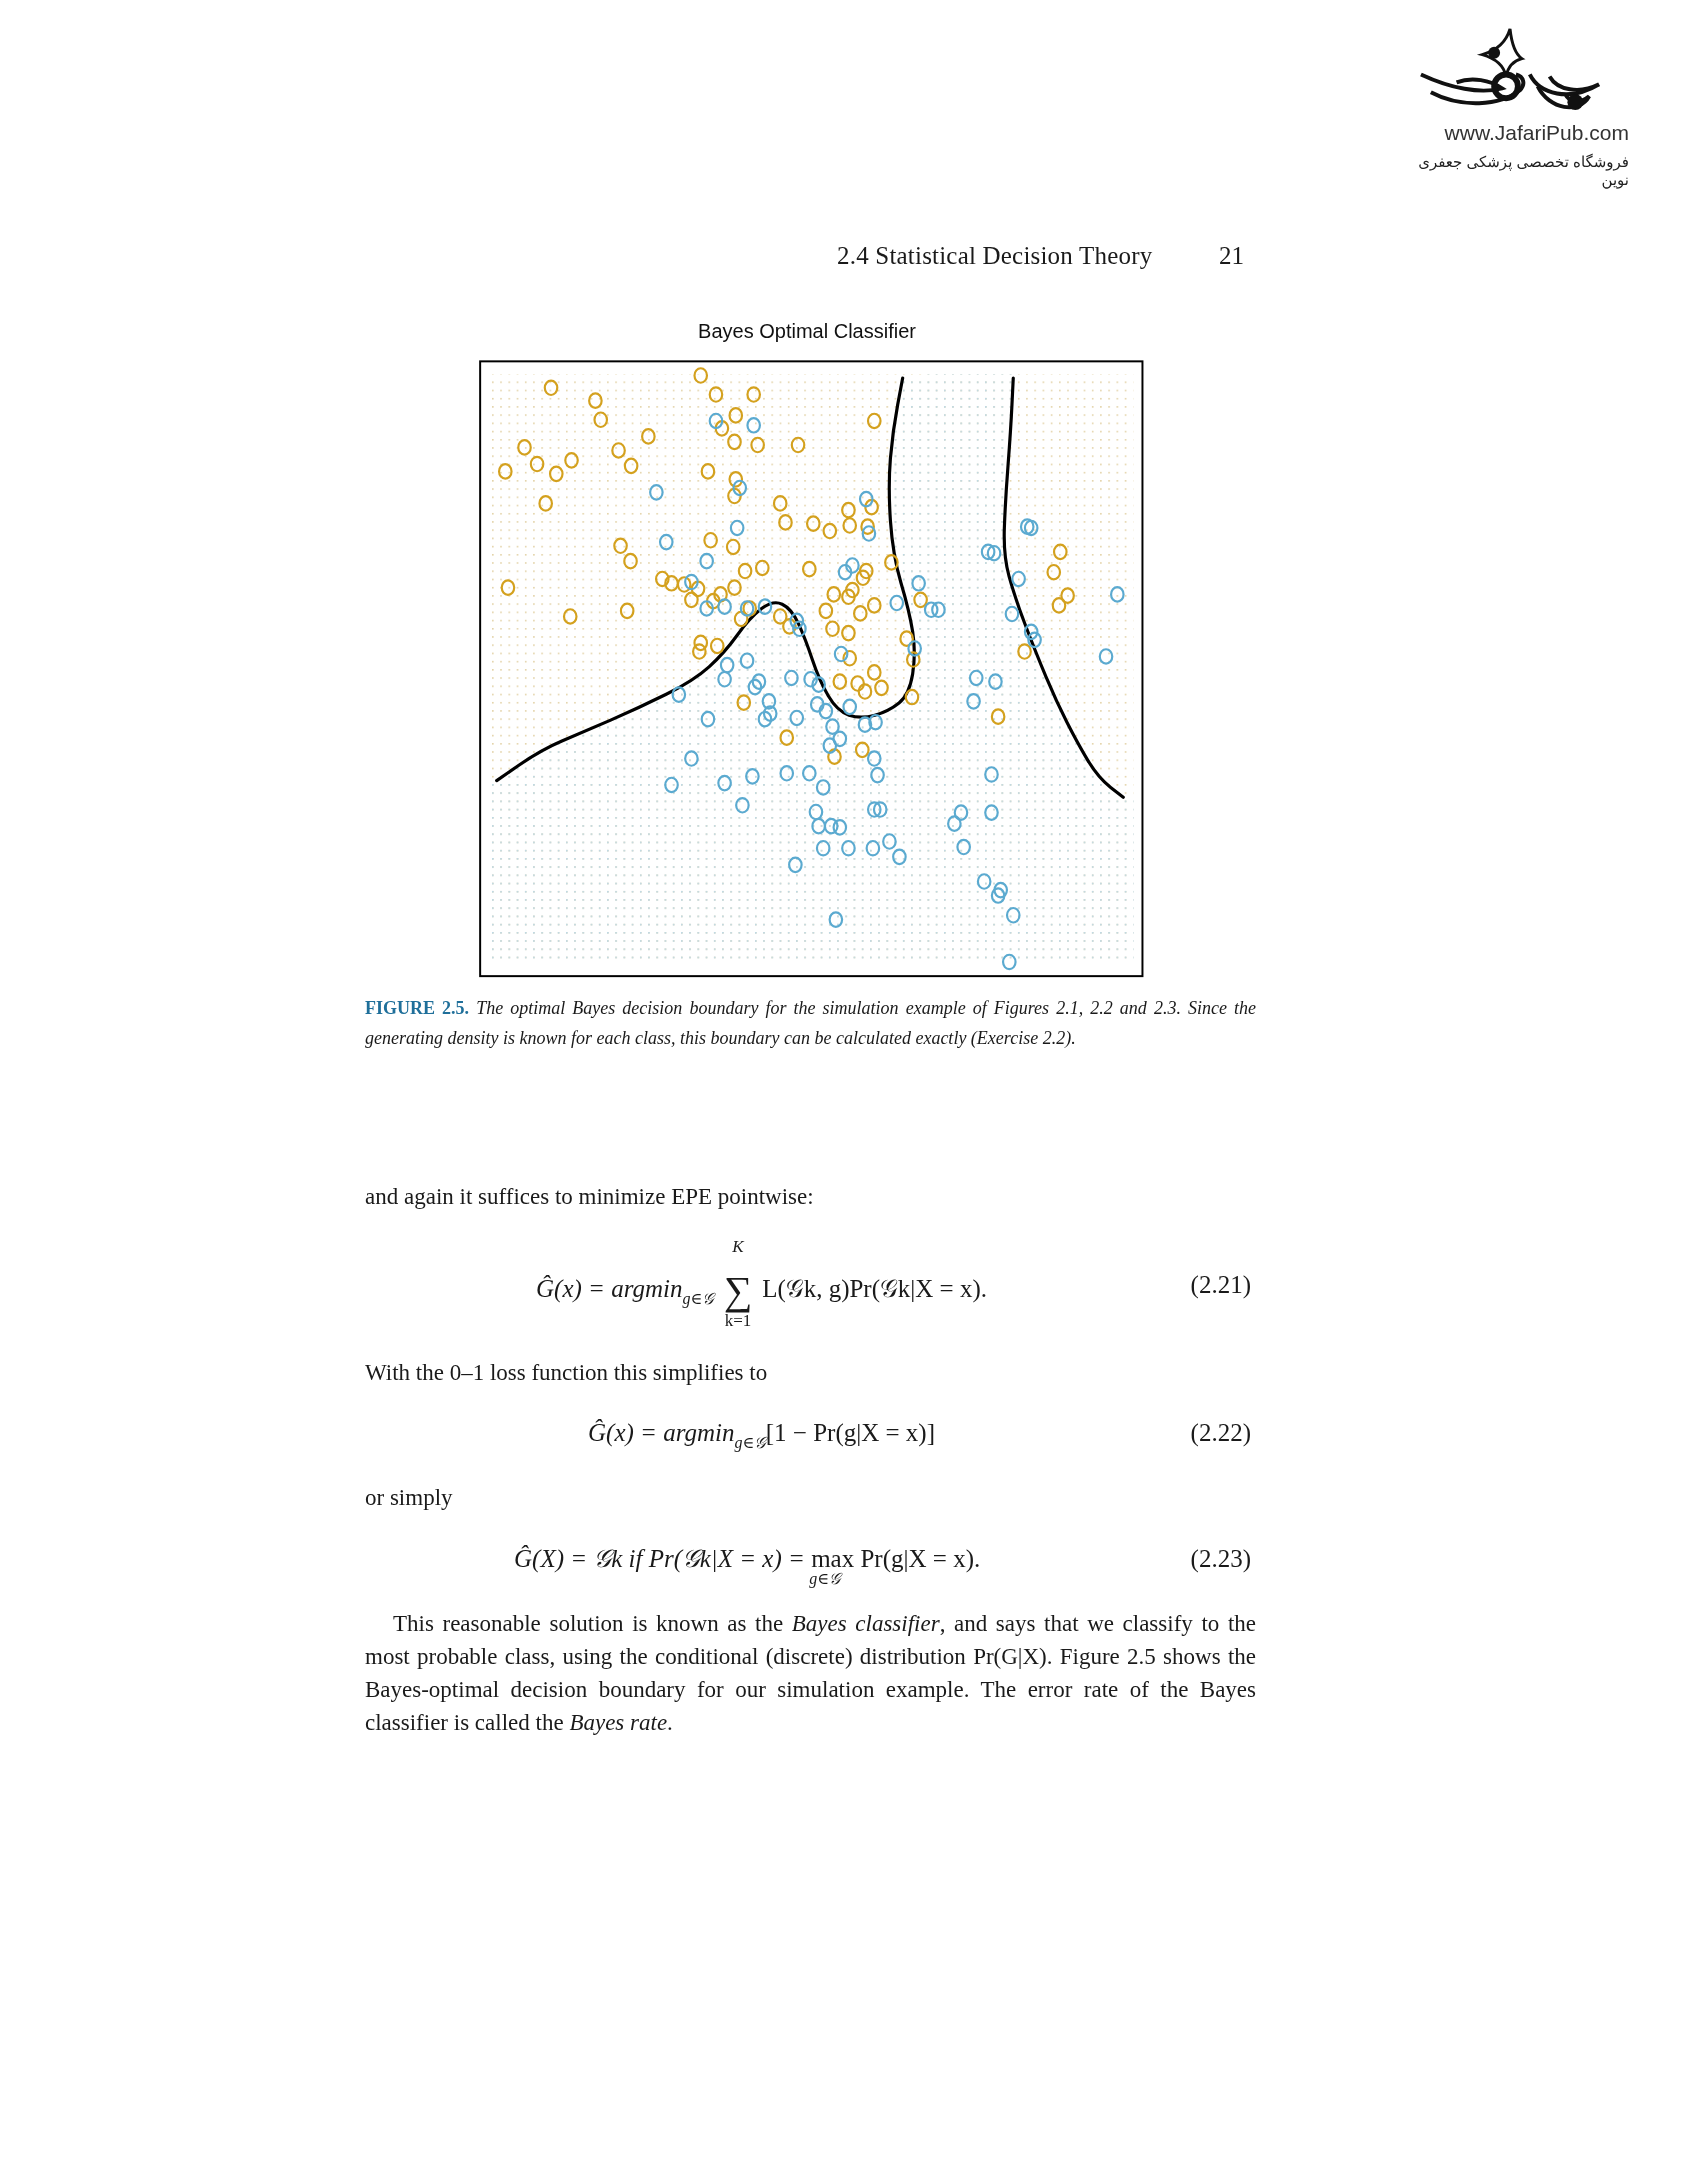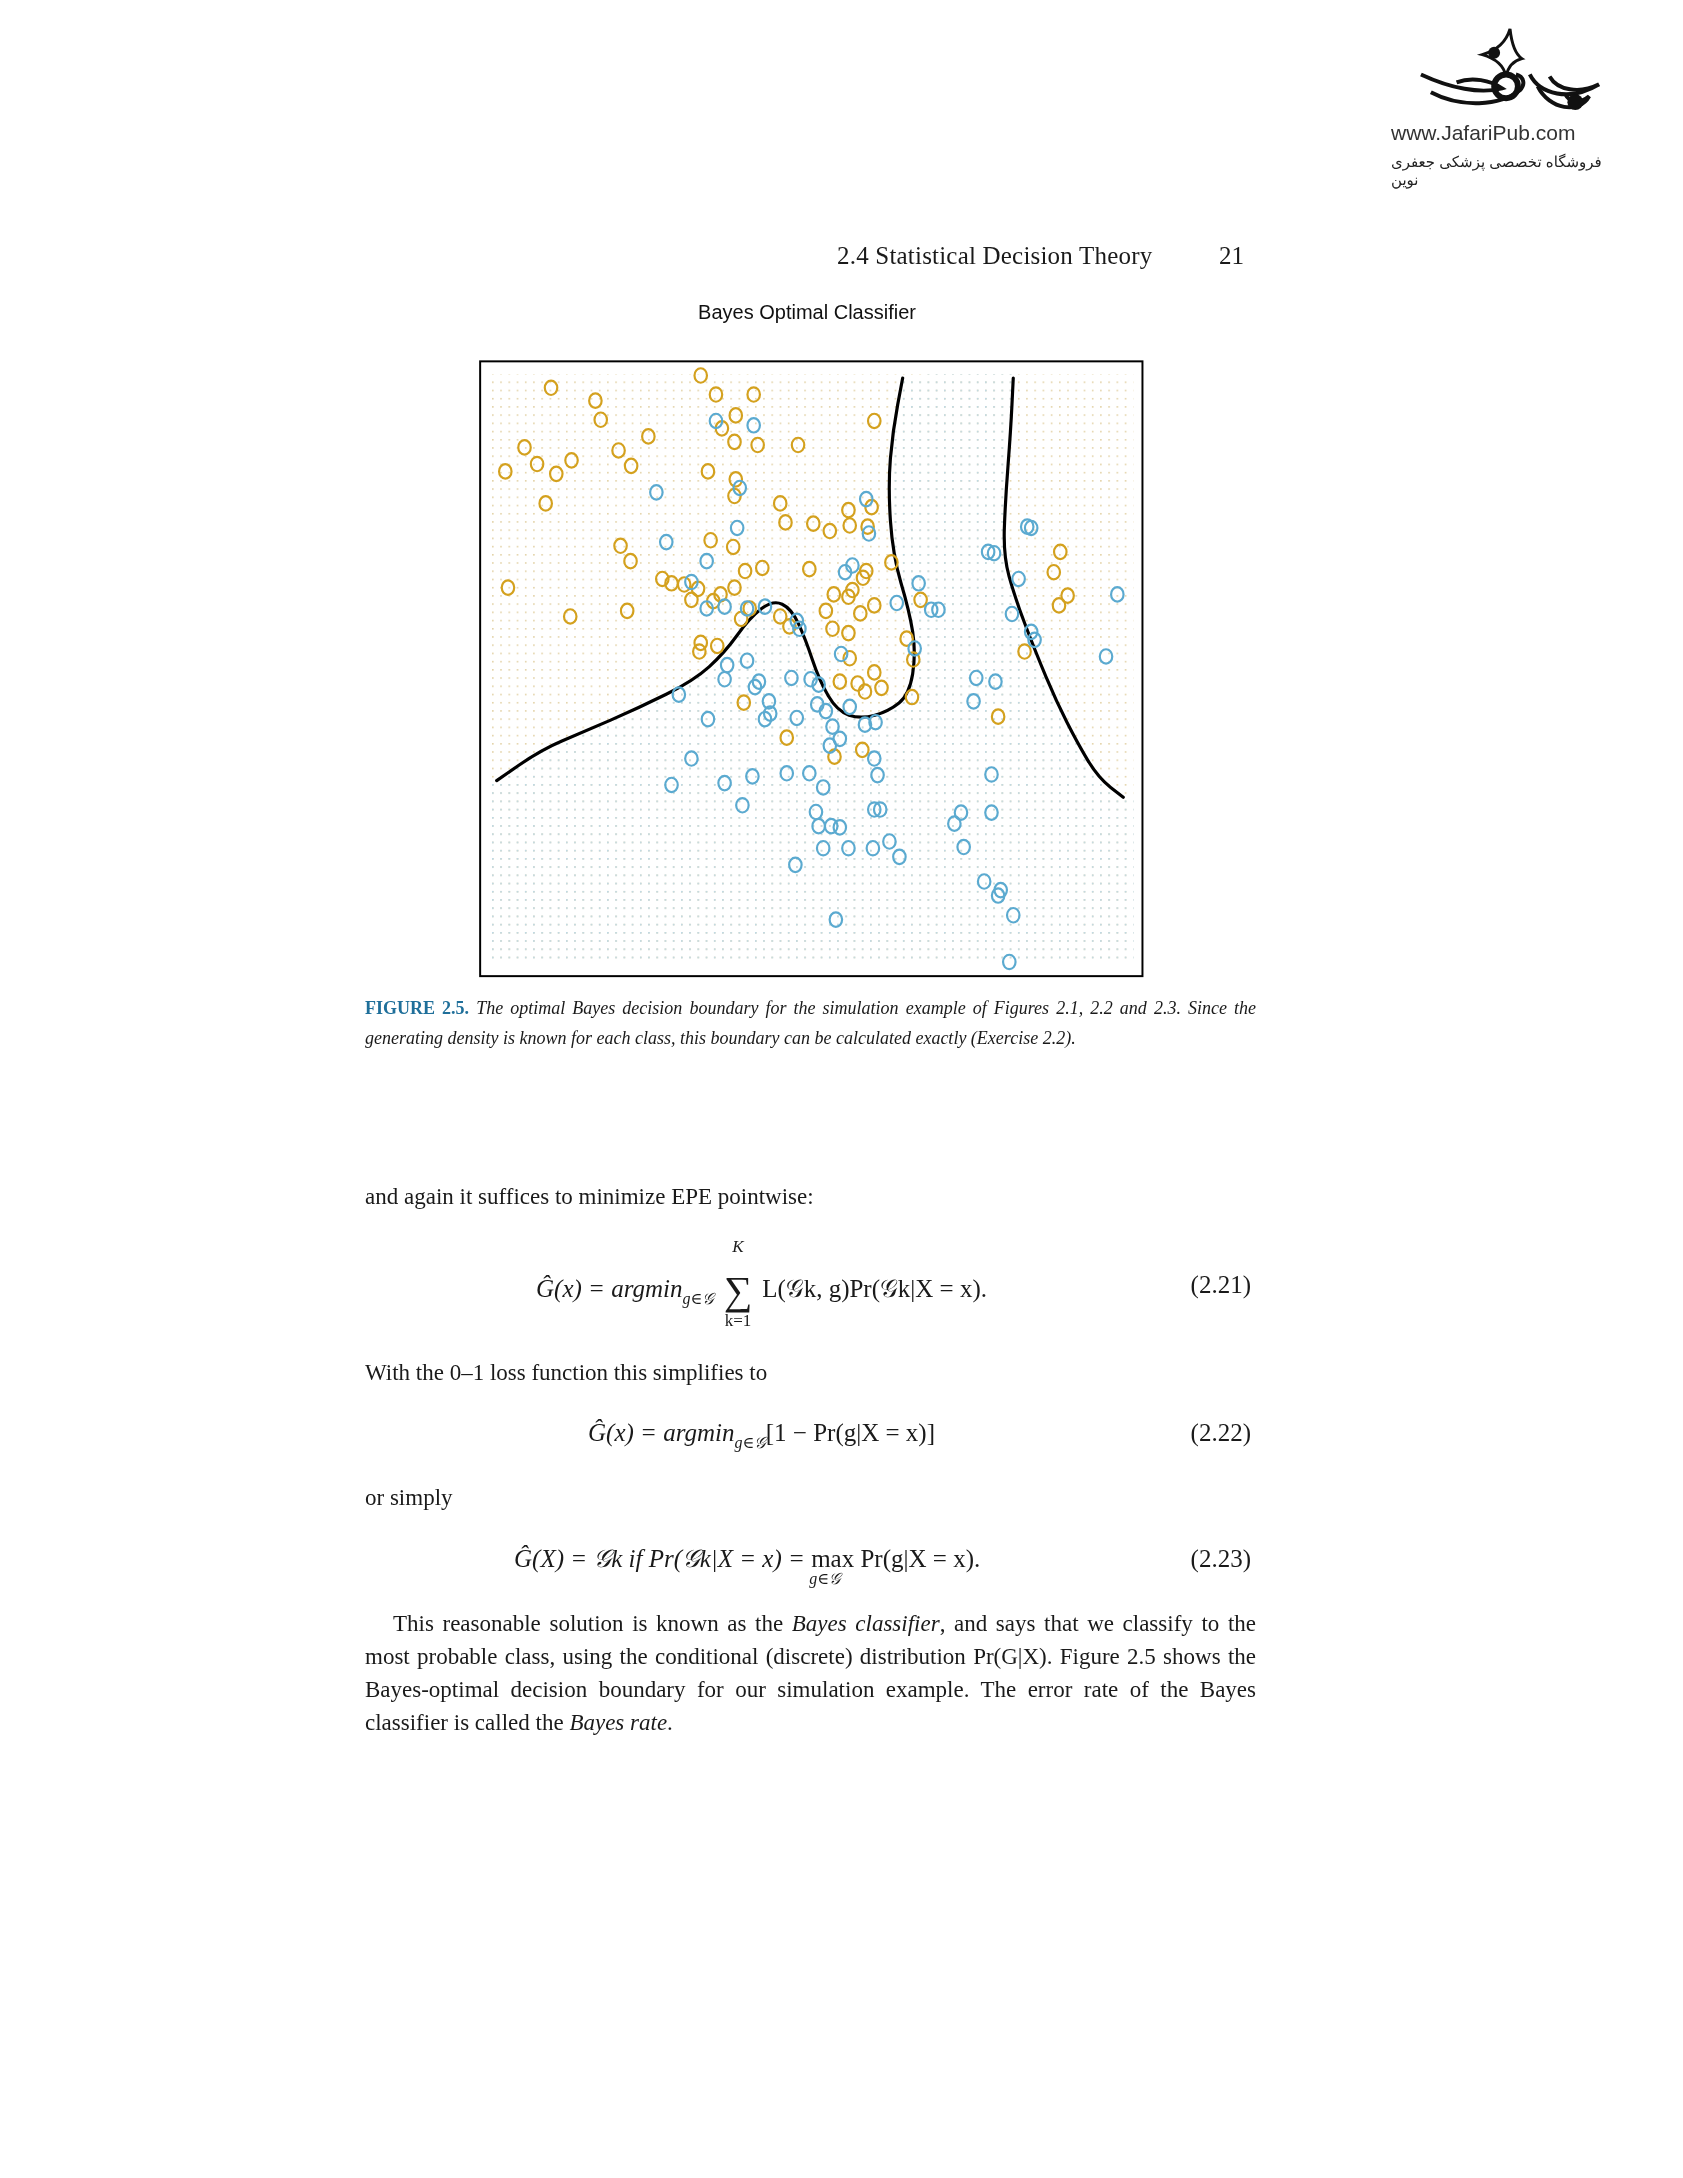--- a/index.html
+++ b/index.html
@@ -1,27 +1,27 @@
 <!DOCTYPE html>
 <html><head>
 <meta charset="utf-8">
 <style>
   html, body { margin:0; padding:0; background:#ffffff; }
   body { width:1683px; height:2178px; position:relative; overflow:hidden;
          font-family:"DejaVu Serif","Liberation Serif",serif; color:#1a1a1a; }
   .abs { position:absolute; }
   .serif { font-family:"Liberation Serif","DejaVu Serif",serif; }
   .sans { font-family:"Liberation Sans","DejaVu Sans",sans-serif; }
-  #logo { left:1391px; top:25px; width:238px; text-align:left; }
+  #logo { left:1391px; top:25px; width:238px; text-align:right; }
   #logo svg { display:block; margin:0 auto; }
   #logo .url { font-family:"Liberation Sans","DejaVu Sans",sans-serif; font-size:21px; color:#333; margin-top:2px; }
   #logo .fa { font-family:Liberation Sans, sans-serif; font-size:15px; color:#222; margin-top:8px; direction:rtl; }
   .running-head { top:242px; left:837px; font-size:25px; letter-spacing:0.2px; }
   .page-num { top:242px; left:1219px; font-size:25px; }
-  .chart-title { top:301px; left:594px; width:426px; text-align:center; font-size:20px; color:#111; }
+  .chart-title { top:320px; left:594px; width:426px; text-align:center; font-size:20px; color:#111; }
   #plot-svg { left:0; top:0; width:1683px; height:2178px; }
   .caption { left:365px; width:891px; top:993px; font-size:18px; line-height:30px; font-style:italic; text-align:justify; }
   .caption .label { font-style:normal; font-weight:bold; color:#1f6f9a; }
   .body-text { left:365px; width:891px; font-size:23px; line-height:33px; text-align:justify; }
   .eq { left:365px; width:891px; font-size:25px; height:40px; }
   .eq .math { position:absolute; font-style:normal; white-space:nowrap; }
   .eq .num { position:absolute; right:5px; }
   .ital { font-style:italic; }
   .sub { font-size:16px; vertical-align:-7px; font-style:italic; }
   .sum-wrap { display:inline-block; position:relative; width:36px; text-align:center; vertical-align:middle; }

